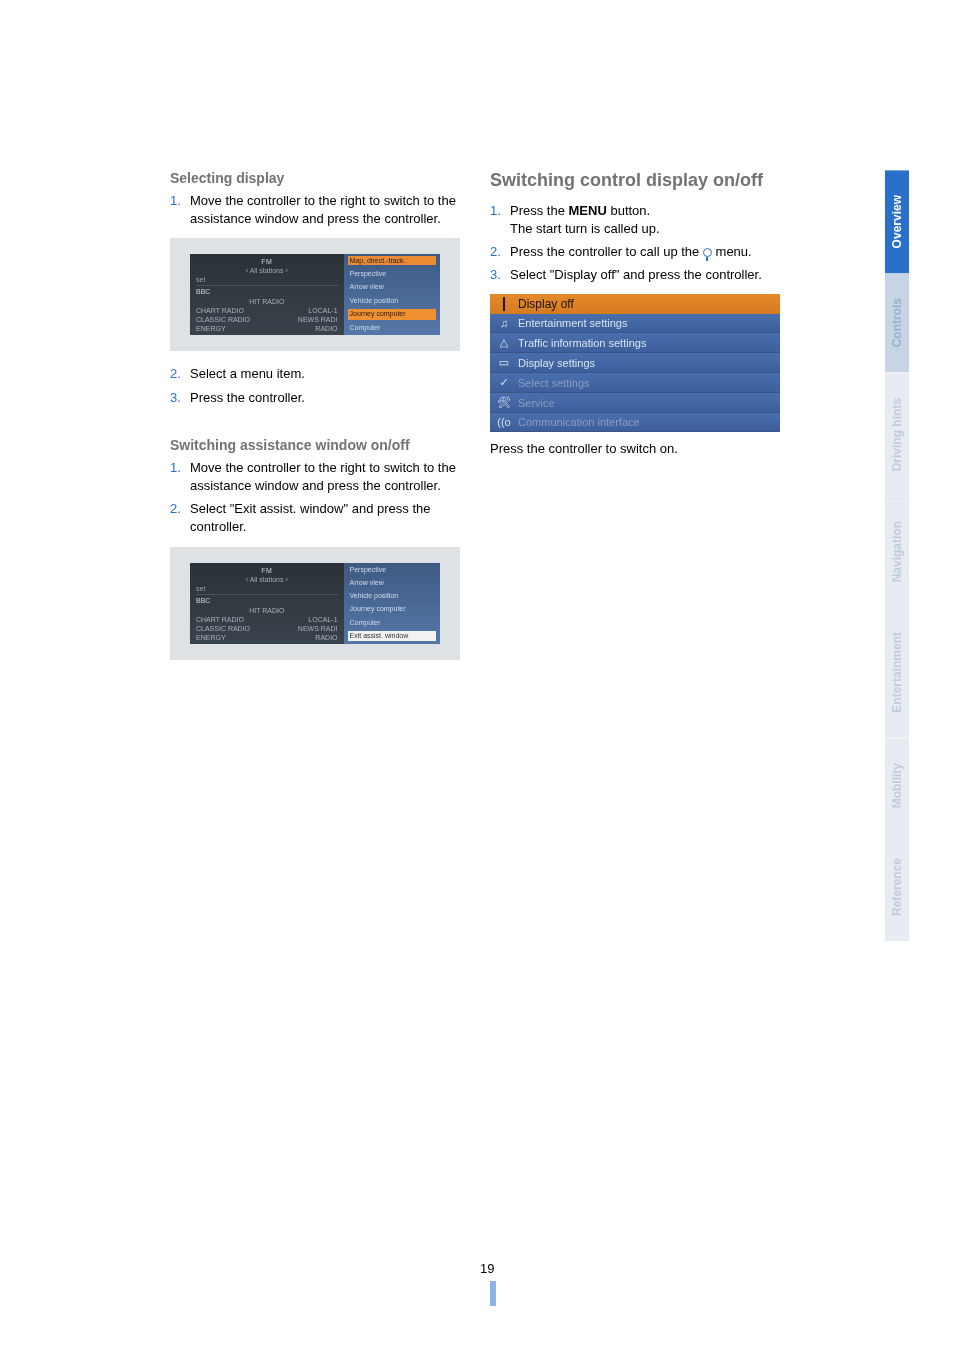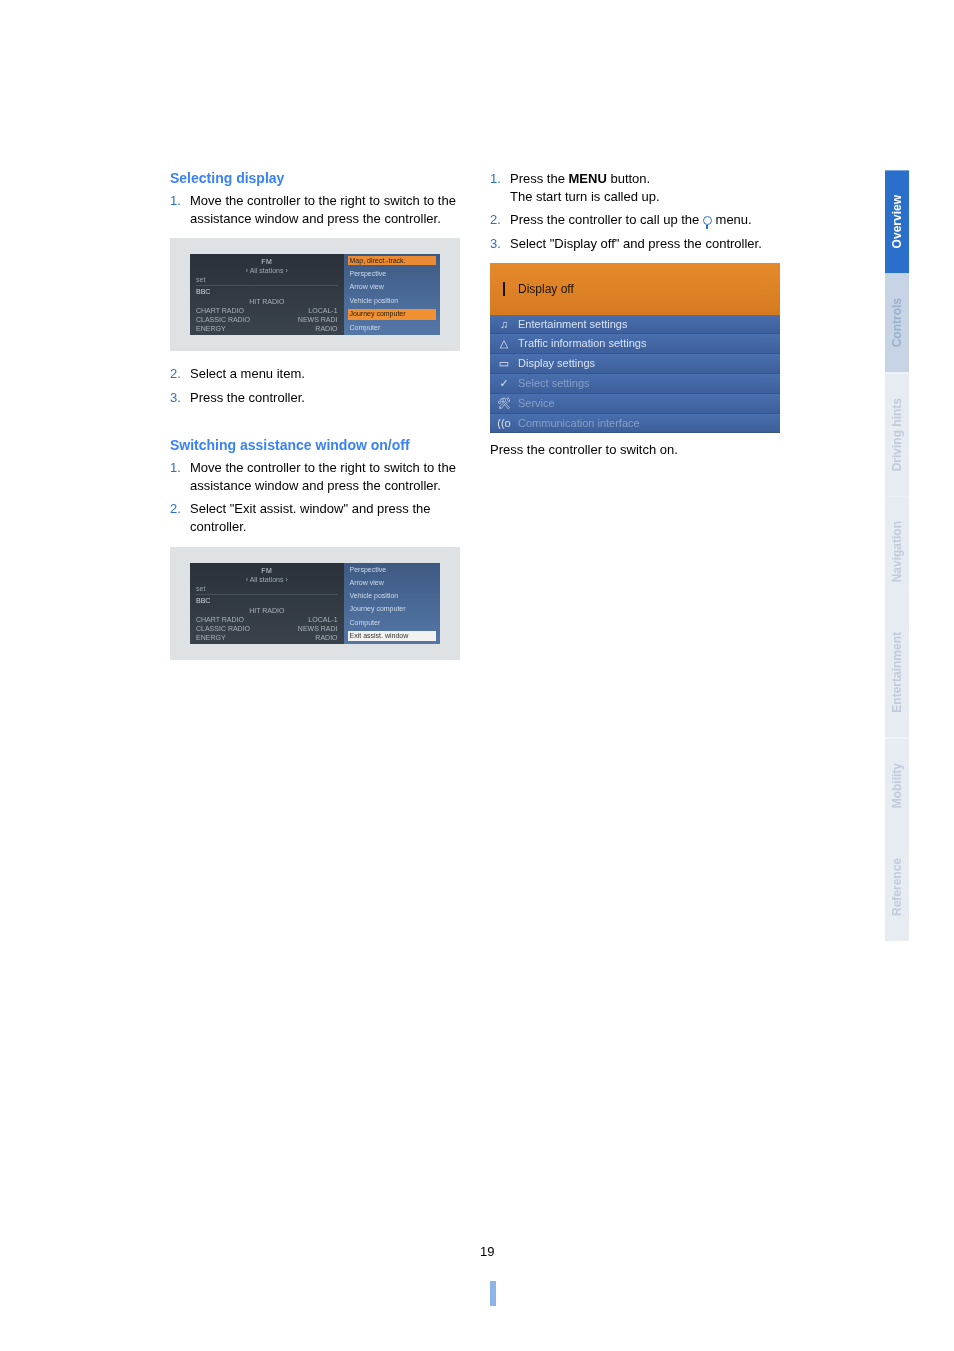--- a/index.html
+++ b/index.html
@@ -17,21 +17,21 @@
     }
     .columns {
       display: flex;
       gap: 30px;
     }
     .col {
       width: 290px;
       flex-shrink: 0;
     }
     .h-blue {
-      color: #3b82f6;
+      color: #737373;
       font-size: 14px;
       font-weight: bold;
       margin: 0 0 6px 0;
     }
     .h-large {
       font-size: 18px;
       line-height: 1.2;
       margin-bottom: 10px;
     }
     ol.numbered {
@@ -138,21 +138,21 @@
     }
 
     
     .disp-menu {
       margin: 8px 0;
       font-size: 11px;
     }
     .dm-top {
       background: linear-gradient(#e58a2b, #d67a20);
       color: #1a1208;
-      padding: 19px 6px;
+      padding: 3px 6px;
       display: flex;
       align-items: center;
       gap: 6px;
       font-size: 12px;
     }
     .dm-row {
       background: linear-gradient(#4a6fae, #3d5f9b);
       color: #d8e3f2;
       padding: 3px 6px;
       display: flex;
@@ -199,21 +199,21 @@
     .tab.overview { background: #2a6fc9; color: #fff; }
     .tab.controls { background: #c7d4e6; color: #9ab0cd; }
     .tab.driving  { background: #e7ecf3; color: #c2cbd9; }
     .tab.nav      { background: #e7ecf3; color: #c2cbd9; }
     .tab.ent      { background: #e7ecf3; color: #c2cbd9; }
     .tab.mob      { background: #e7ecf3; color: #c2cbd9; }
     .tab.ref      { background: #e7ecf3; color: #c2cbd9; }
 
     .page-num {
       position: absolute;
-      bottom: 92px;
+      bottom: 75px;
       left: 480px;
       font-size: 13px;
       text-align: center;
     }
     .page-mark {
       width: 6px;
       height: 25px;
       background: #8db4e6;
       position: absolute;
       bottom: 45px;
@@ -329,20 +329,21 @@
             <div class="ss-r-item">Journey computer</div>
             <div class="ss-r-item">Computer</div>
             <div class="ss-r-item ss-white">Exit assist. window</div>
           </div>
         </div>
       </div>
 
     </div>
 
     <div class="col">
+      <div class="h-blue h-large">Switching control display on/off</div>
       <ol class="numbered">
         <li>
           <span class="num">1.</span>
           <span class="li-text">
             <span>Press the </span><span class="bold">MENU</span><span> button.</span><br>
             <span>The start turn is called up.</span>
           </span>
         </li>
         <li>
           <span class="num">2.</span>

